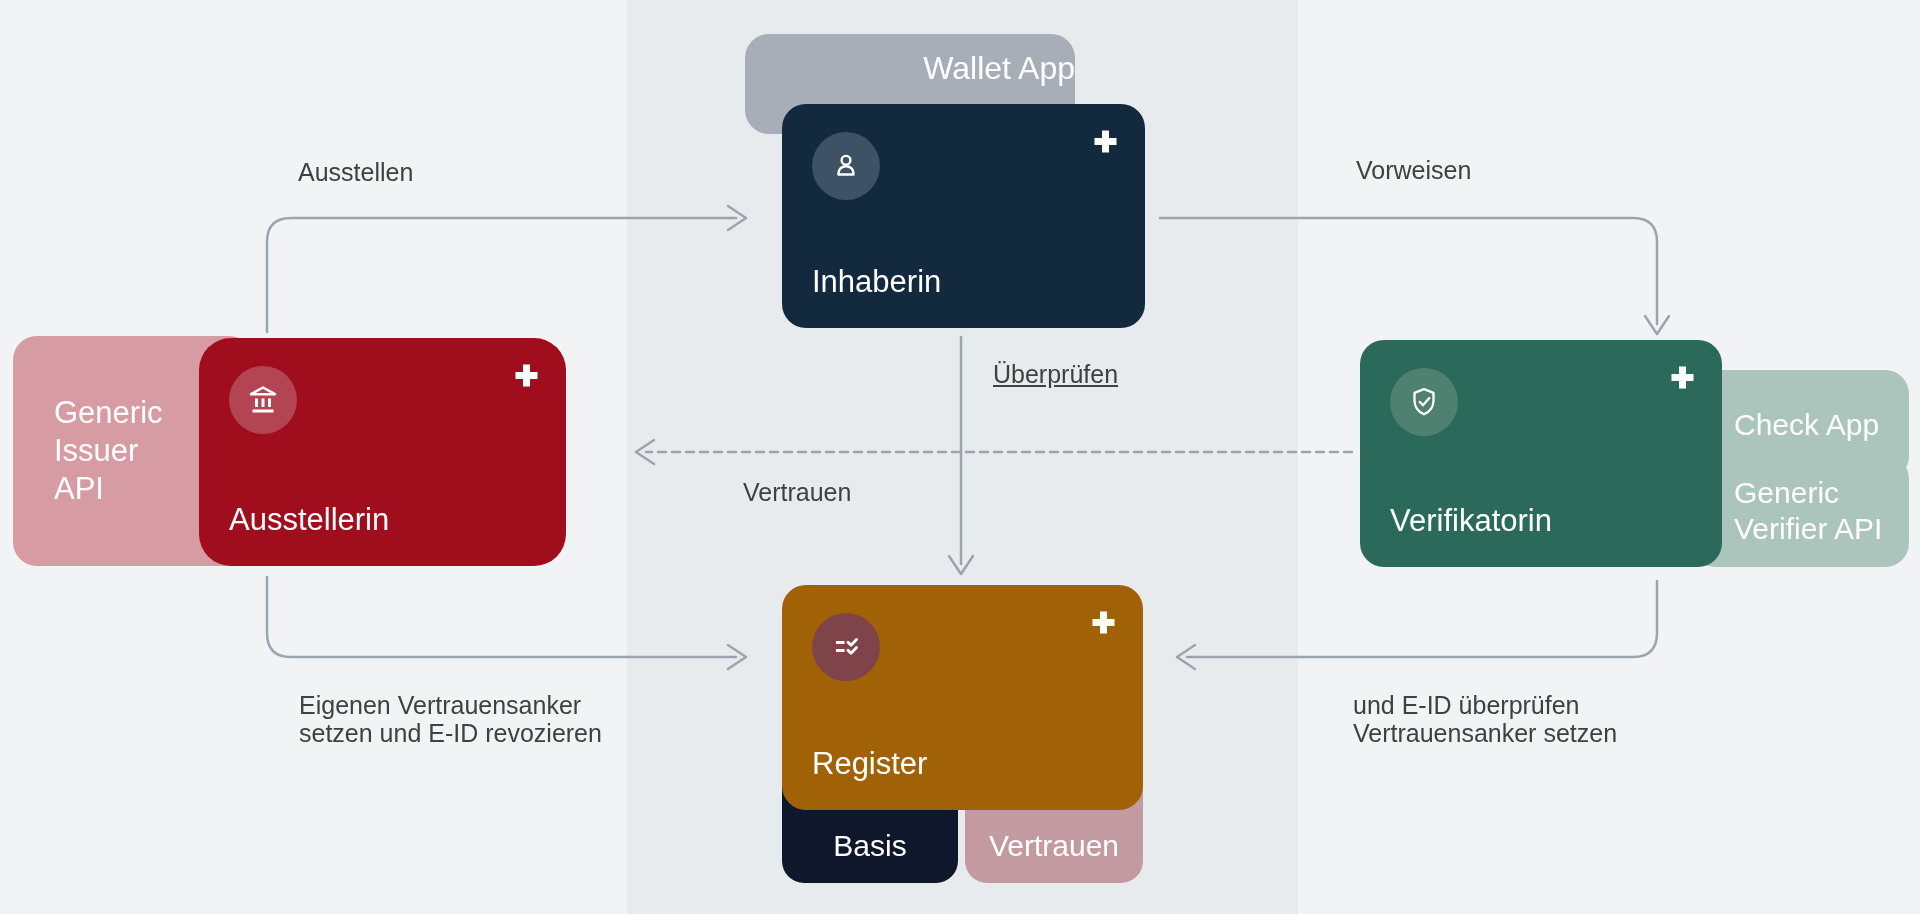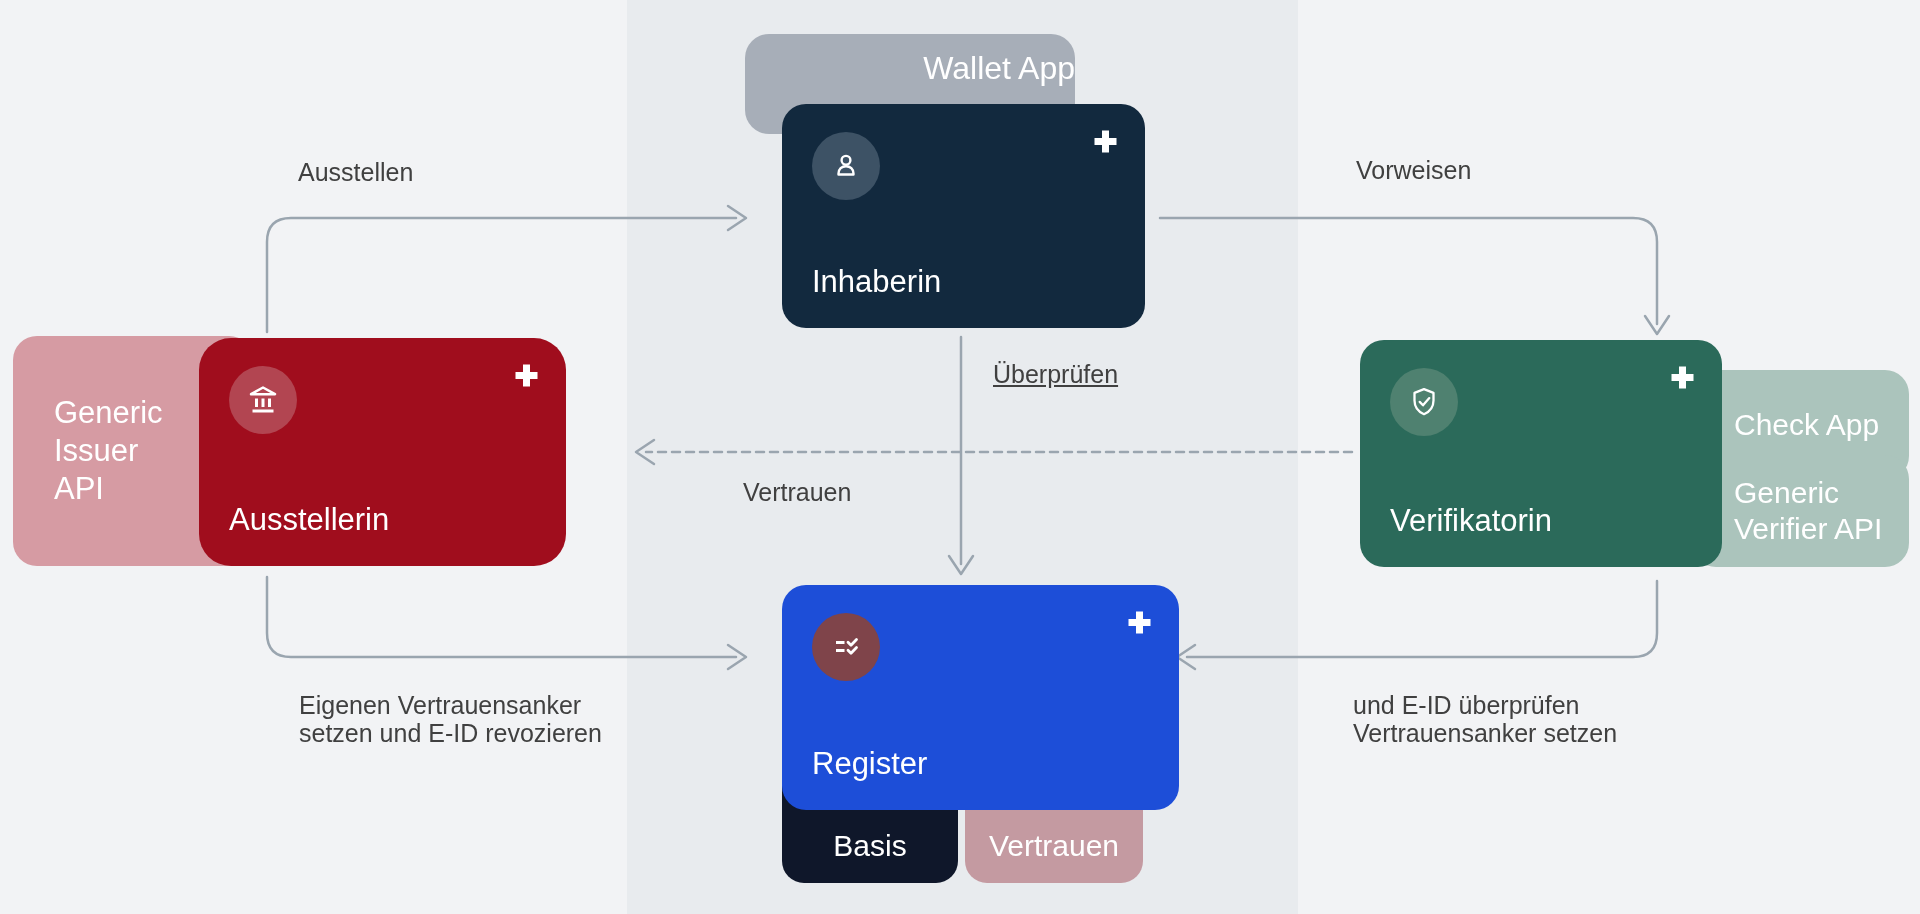--- a/index.html
+++ b/index.html
@@ -24,21 +24,21 @@
 
   #box-issuer-api{left:13px;top:336px;width:240px;height:230px;background:#d69ba3;display:flex;flex-direction:column;justify-content:center;padding-left:41px;line-height:38px;font-size:31px;}
   #card-ausstellerin{left:199px;top:338px;width:367px;height:228px;background:#a00d1d;border-radius:32px;}
   #card-ausstellerin .icon-circle{background:#b24551;}
 
   #card-verifikatorin{left:1360px;top:340px;width:362px;height:227px;background:#2b6a5a;}
   #card-verifikatorin .icon-circle{background:#4f8170;}
   #tab-checkapp{left:1692px;top:338px;width:217px;height:110px;background:#abc4bc;display:flex;align-items:center;padding-left:42px;margin-top:32px;}
   #tab-verifierapi{left:1692px;top:455px;width:217px;height:112px;background:#abc4bc;display:flex;flex-direction:column;justify-content:center;padding-left:42px;line-height:36px;}
 
-  #card-register{left:782px;top:585px;width:361px;height:225px;background:#1d4ed8;padding-left:36px;}
+  #card-register{left:782px;top:585px;width:361px;height:225px;background:#a16207;}
   #card-register .icon-circle{background:#7f444a;}
   #tab-basis{left:782px;top:760px;width:176px;height:123px;background:#0f172a;display:flex;align-items:flex-end;justify-content:center;padding-bottom:20px;border-radius:22px;}
   #tab-vertrauen{left:965px;top:760px;width:178px;height:123px;background:#c49aa1;display:flex;align-items:flex-end;justify-content:center;padding-bottom:20px;border-radius:22px;}
 
   .card-title{position:absolute;left:30px;bottom:28px;font-size:31px;}
   .icon-circle{position:absolute;left:30px;top:28px;width:68px;height:68px;border-radius:50%;display:flex;align-items:center;justify-content:center;}
   .icon-circle svg{display:block;}
   .plus{position:absolute;top:24px;right:26px;width:27px;height:27px;background:transparent;border:none;padding:0;cursor:pointer;}
   .plus svg{display:block;}
 

